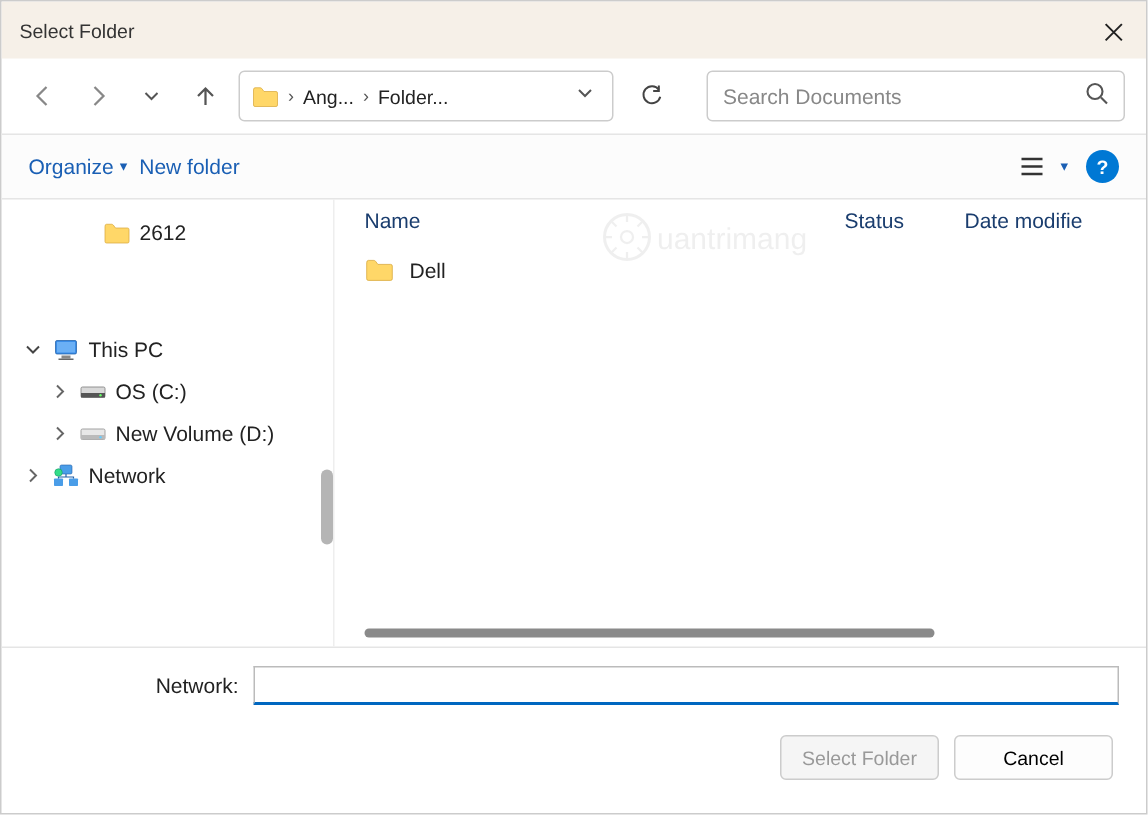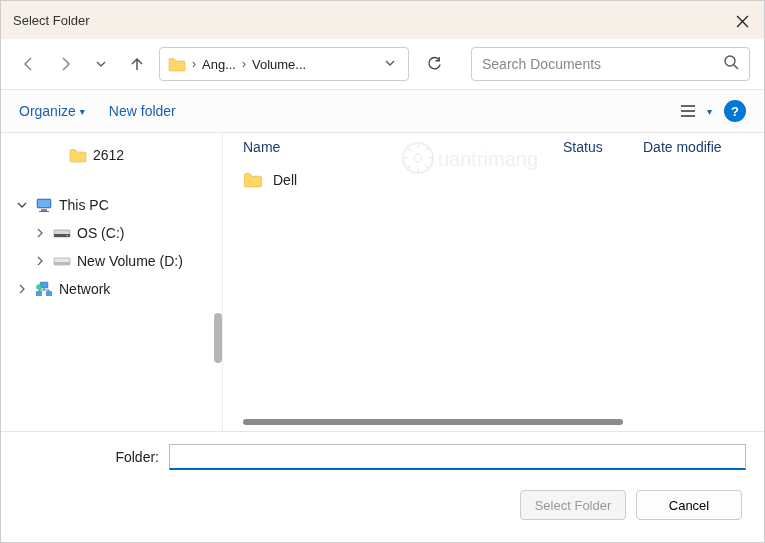--- a/index.html
+++ b/index.html
@@ -18,21 +18,21 @@
 .breadcrumb .crumb { font-size: 13px; color: #222; cursor: pointer; white-space: nowrap; }
 .breadcrumb .sep { font-size: 12px; color: #555; padding: 0 2px; }
 .breadcrumb-dd { margin-left: auto; color: #555; padding: 0 4px; cursor: pointer; }
 
 .refresh-btn { width: 34px; height: 34px; display: flex; align-items: center; justify-content: center; color: #444; cursor: pointer; }
 
 .search-box { flex: 1; height: 34px; border: 1px solid #ccc; border-radius: 4px; display: flex; align-items: center; padding: 0 10px; gap: 8px; margin-left: 12px; }
 .search-box input { border: none; outline: none; flex: 1; font-size: 14px; color: #333; background: transparent; }
 .search-box input::placeholder { color: #888; }
 
-.toolbar { height: 44px; border-bottom: 1px solid #e5e5e5; border-top: 1px solid #e5e5e5; display: flex; align-items: center; padding: 0 18px; gap: 24px; background: #fcfcfc; }
+.toolbar { height: 44px; border-bottom: 1px solid #e5e5e5; border-top: 1px solid #e5e5e5; display: flex; align-items: center; padding: 0 18px; gap: 8px; background: #fcfcfc; }
 .tool-link { color: #1a5fb4; font-size: 14px; cursor: pointer; display: flex; align-items: center; gap: 4px; }
 .toolbar-right { margin-left: auto; display: flex; align-items: center; gap: 12px; }
 .view-btn { display: flex; align-items: center; gap: 4px; cursor: pointer; color: #333; }
 .help-btn { width: 22px; height: 22px; border-radius: 50%; background: #0078d4; color: #fff; display: flex; align-items: center; justify-content: center; font-size: 13px; font-weight: bold; cursor: pointer; }
 
 .main { display: flex; height: 298px; }
 .tree { width: 222px; padding: 8px 4px; overflow: hidden; border-right: 1px solid #eee; position: relative; }
 .tree-item { display: flex; align-items: center; gap: 6px; padding: 5px 4px 5px 12px; cursor: pointer; font-size: 14px; color: #222; }
 .tree-item .exp { width: 14px; color: #555; font-size: 10px; display: flex; justify-content: center; }
 .tree-ic { width: 18px; height: 18px; display: flex; align-items: center; justify-content: center; }
@@ -99,21 +99,21 @@
 
   <div class="breadcrumb">
     <span class="folder-ic">
       <svg width="18" height="15" viewBox="0 0 18 15">
           <path d="M1 3 L1 13 Q1 14 2 14 L16 14 Q17 14 17 13 L17 5 Q17 4 16 4 L8 4 L6.5 2 Q6 1.5 5.5 1.5 L2 1.5 Q1 1.5 1 3 Z" fill="#ffd768" stroke="#d9a93e" stroke-width="0.5"></path>
         </svg>
     </span>
     <span class="sep">›</span>
     <span class="crumb">Ang...</span>
     <span class="sep">›</span>
-    <span class="crumb">Volume...</span>
+    <span class="crumb">Folder...</span>
     <span class="breadcrumb-dd">
       <svg width="12" height="12" viewBox="0 0 12 12">
           <path d="M2 4 L6 8 L10 4" stroke="#555" stroke-width="1.3" fill="none"></path>
         </svg>
     </span>
   </div>
 
   <div class="refresh-btn">
     <svg width="17" height="17" viewBox="0 0 18 18">
         <path d="M14 4 A6 6 0 1 0 15 9" stroke="#444" stroke-width="1.4" fill="none"></path>
@@ -158,21 +158,21 @@
       <span class="tree-ic folder-ic">
         <svg width="18" height="15" viewBox="0 0 18 15">
             <path d="M1 3 L1 13 Q1 14 2 14 L16 14 Q17 14 17 13 L17 5 Q17 4 16 4 L8 4 L6.5 2 Q6 1.5 5.5 1.5 L2 1.5 Q1 1.5 1 3 Z" fill="#ffd768" stroke="#d9a93e" stroke-width="0.5"></path>
           </svg>
       </span>
       <span>2612</span>
     </div>
 
     <div style="height:22px;"></div>
 
-    <div class="tree-item" style="padding-left:10px;">
+    <div class="tree-item" style="padding-left:10px;margin-top:28px;">
       <span class="exp">
         <svg width="10" height="10" viewBox="0 0 10 10">
             <path d="M1 3 L5 7 L9 3" stroke="#444" stroke-width="1.3" fill="none"></path>
           </svg>
       </span>
       <span class="tree-ic">
         <svg width="18" height="16" viewBox="0 0 18 16">
             <rect x="2" y="2" width="14" height="9" rx="1" fill="#3a8de8" stroke="#2260a8" stroke-width="0.5"></rect>
             <rect x="3" y="3" width="12" height="7" fill="#6bb0f5"></rect>
             <rect x="6" y="12" width="6" height="2" fill="#888"></rect>
@@ -261,20 +261,20 @@
   <svg width="200" height="40" viewBox="0 0 200 40">
     <circle cx="18" cy="20" r="15" stroke="#888" stroke-width="2" fill="none"></circle>
     <circle cx="18" cy="20" r="4" stroke="#888" stroke-width="1.5" fill="none"></circle>
     <path d="M18 10 L18 6 M18 30 L18 34 M8 20 L4 20 M28 20 L32 20 M11 13 L8 10 M25 13 L28 10 M11 27 L8 30 M25 27 L28 30" stroke="#888" stroke-width="1.5"></path>
     <text x="38" y="28" font-size="20" fill="#888" font-family="Arial">uantrimang</text>
   </svg>
 </div>
 
 <div class="bottom">
   <div class="folder-row">
-    <span class="folder-label">Folder:</span>
+    <span class="folder-label">Network:</span>
     <input class="folder-input" type="text" value="" style="">
   </div>
   <div class="btn-row">
     <div class="btn disabled">Select Folder</div>
     <div class="btn">Cancel</div>
   </div>
 </div>
 
 </body></html>

